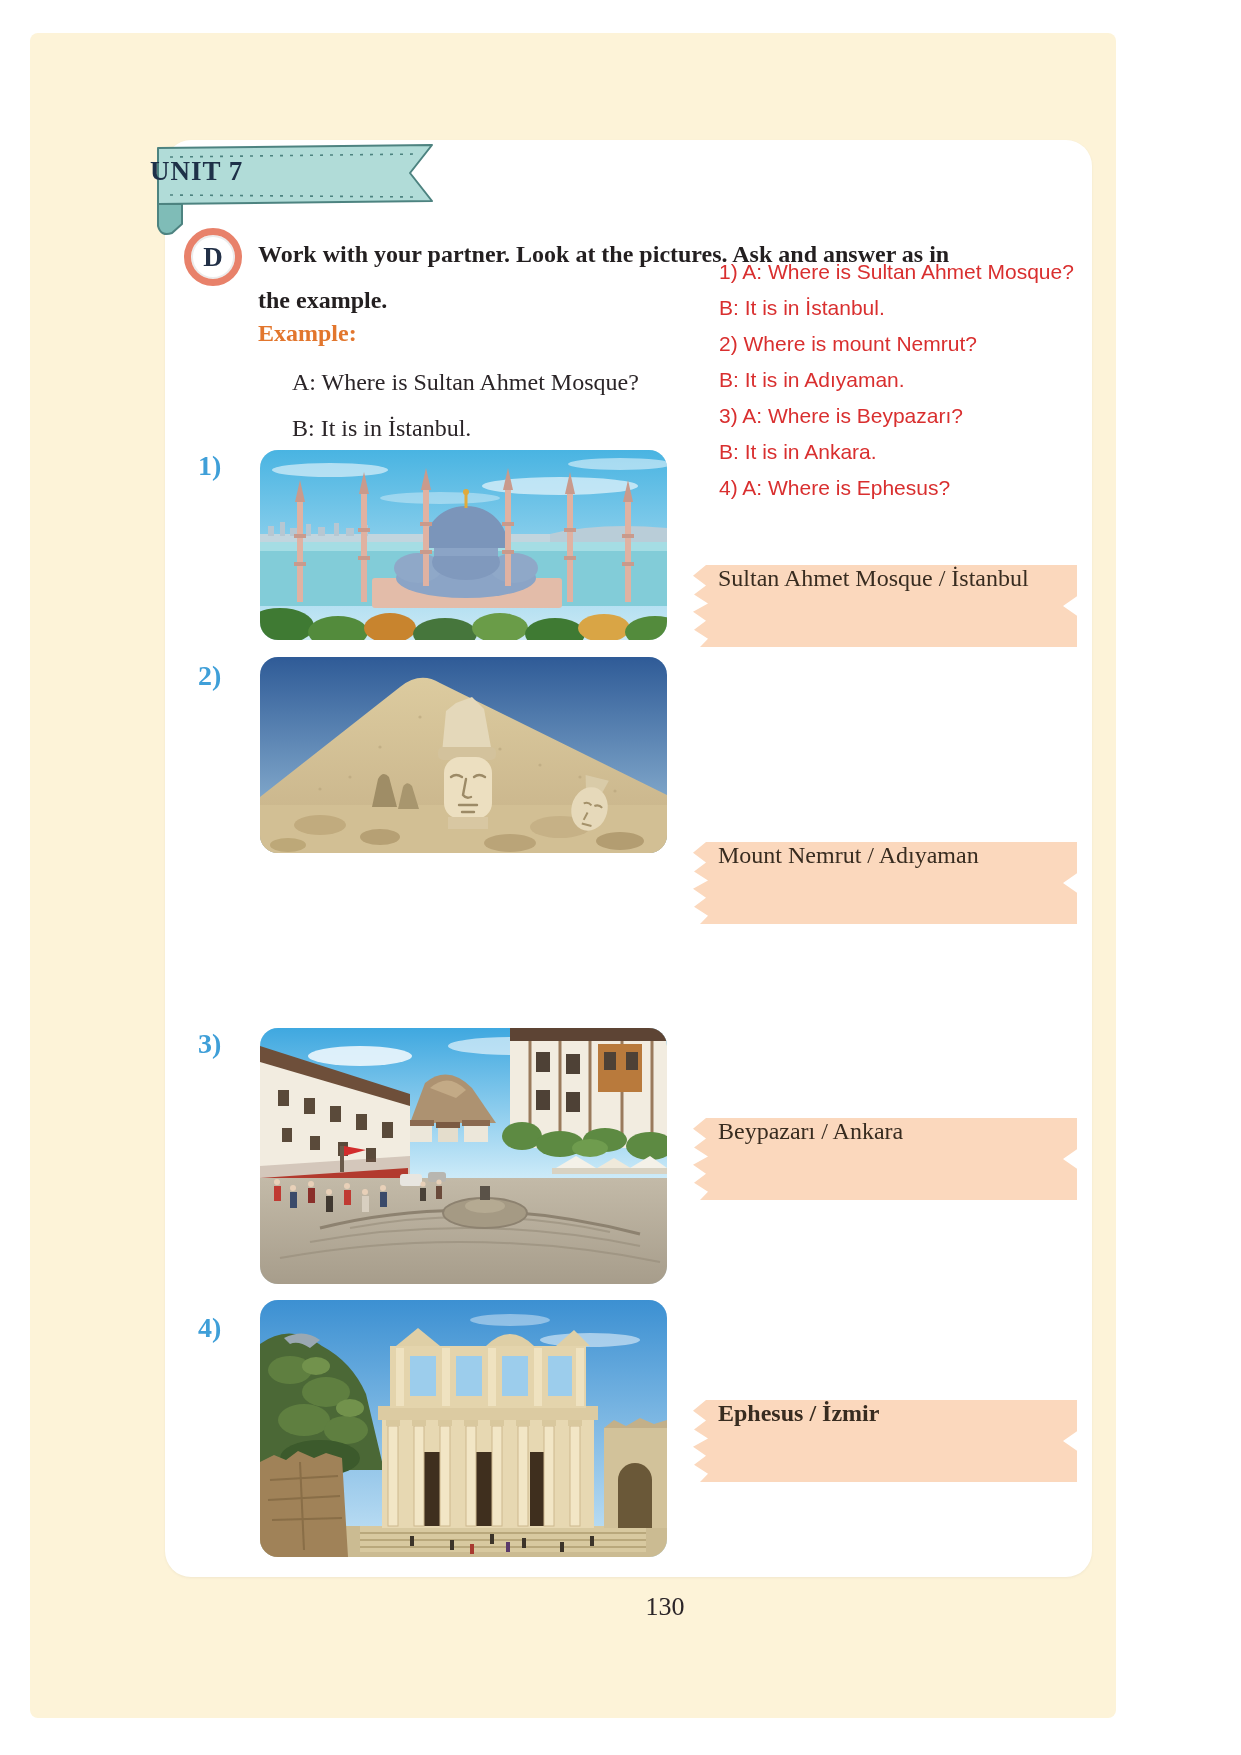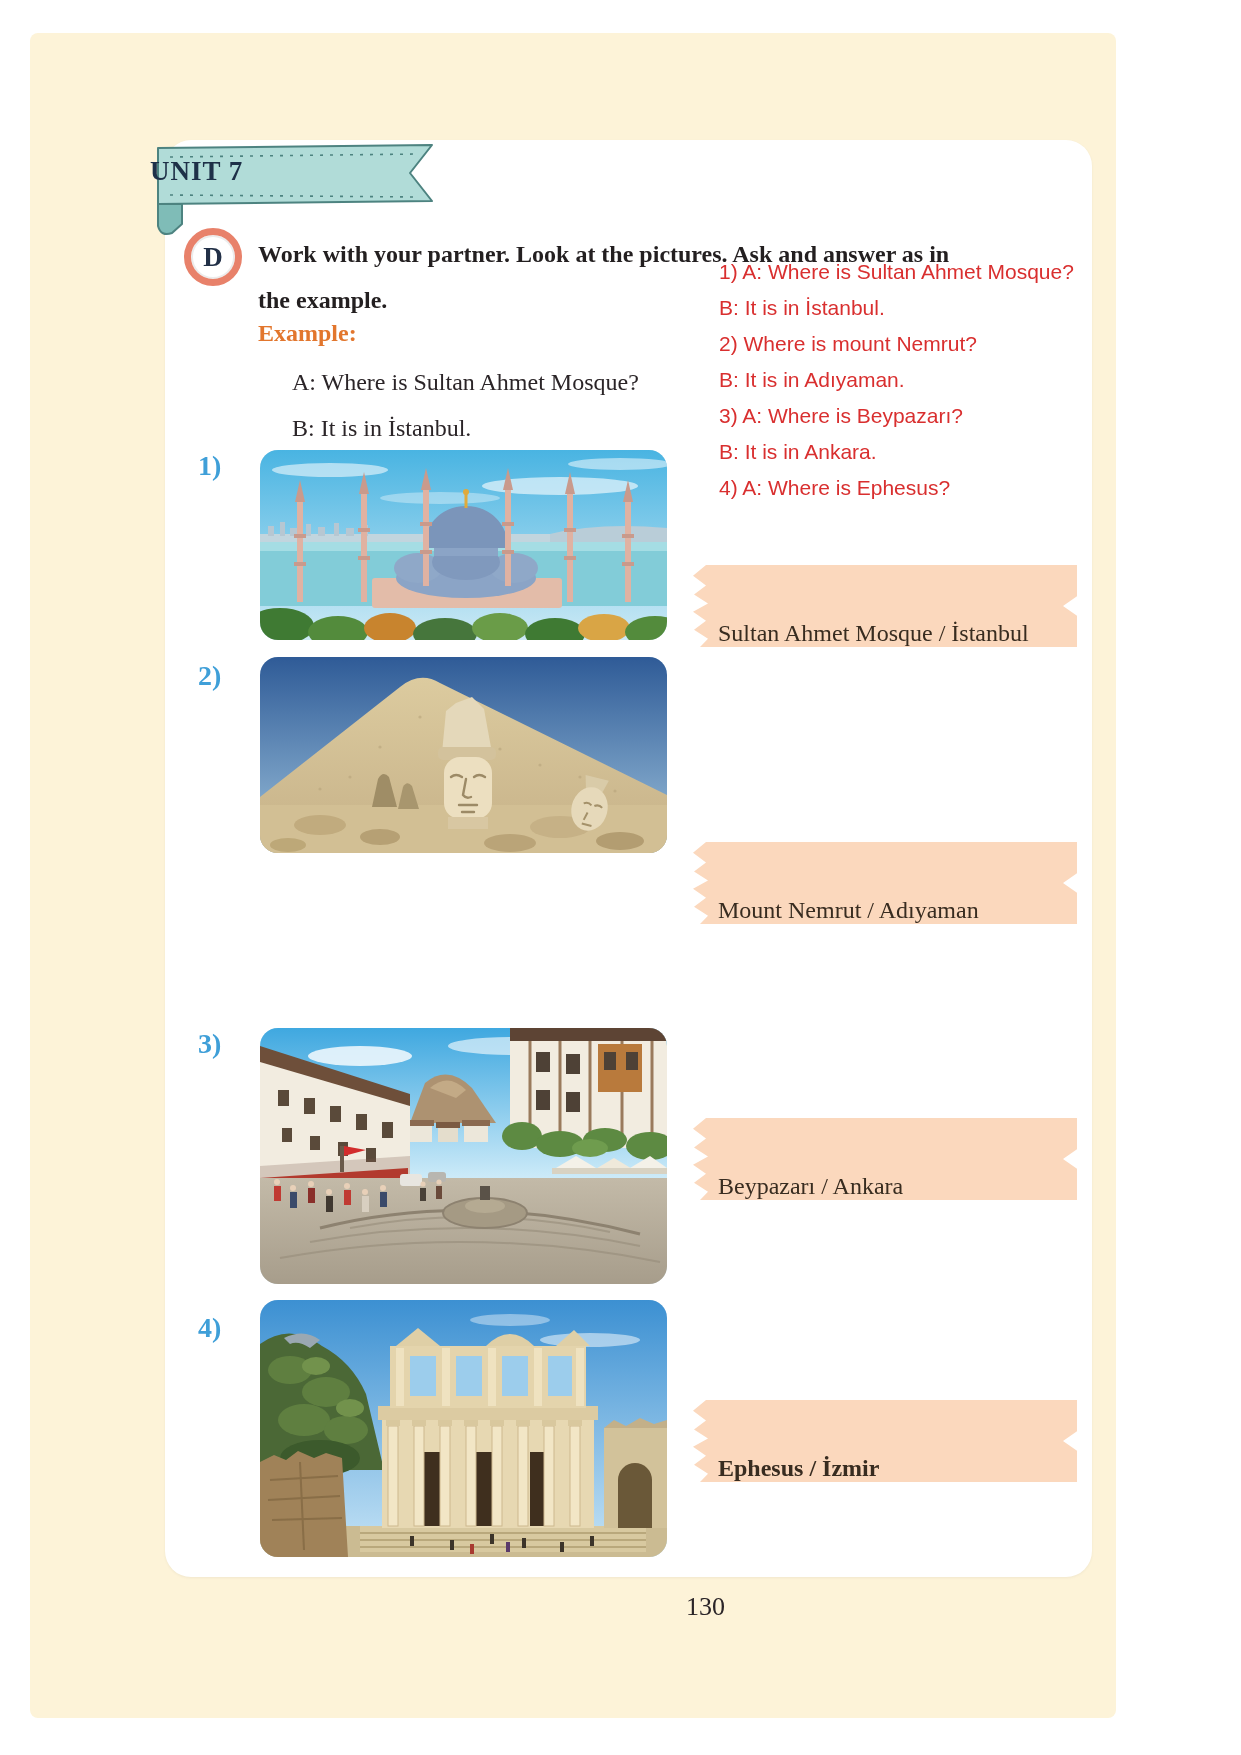--- a/index.html
+++ b/index.html
@@ -18,25 +18,25 @@
   .instr{position:absolute;left:258px;top:231px;font-size:24px;font-weight:bold;color:#231f20;line-height:46px;white-space:nowrap;}
   .example-label{position:absolute;left:258px;top:320px;font-size:24px;font-weight:bold;color:#e2762d;}
   .ex-line{position:absolute;left:255px;font-size:24px;color:#2b2528;white-space:nowrap;margin-left:37px;}
   .annotations{position:absolute;left:719px;top:254px;font-family:"Liberation Sans","DejaVu Sans",sans-serif;
         font-size:21px;line-height:36px;color:#d92f2f;}
   .annotations div{white-space:nowrap;}
   .num{position:absolute;left:198px;width:52px;font-size:28px;font-weight:bold;color:#3f9fd8;}
   .photo{position:absolute;left:260px;width:407px;border-radius:18px;overflow:hidden;background:#cfe3ee;}
   .photo svg{display:block;}
   .banner{position:absolute;left:690px;width:387px;height:82px;background:#fbd8bd;
-        display:flex;align-items:flex-end;padding-left:28px;box-sizing:border-box;
+        display:flex;align-items:flex-start;padding-left:28px;box-sizing:border-box;
         font-size:24px;color:#382c20;
         clip-path:polygon(16px 0%,100% 0%,100% 38%,calc(100% - 14px) 50%,100% 62%,100% 100%,
           10px 100%,18px 90%,4px 79%,16px 68%,3px 57%,18px 47%,4px 36%,16px 25%,3px 13%);}
-  .pageno{position:absolute;left:605px;top:1592px;width:120px;text-align:right;font-size:26px;color:#2b2528;}
+  .pageno{position:absolute;left:605px;top:1592px;width:120px;text-align:center;font-size:26px;color:#2b2528;}
 </style>
 </head>
 <body>
 
 <div class="page">
   <div class="paper"></div>
   <div class="card"></div>
 
   <div class="ribbon-wrap">
     <svg width="302" height="102" viewBox="0 0 302 102">

